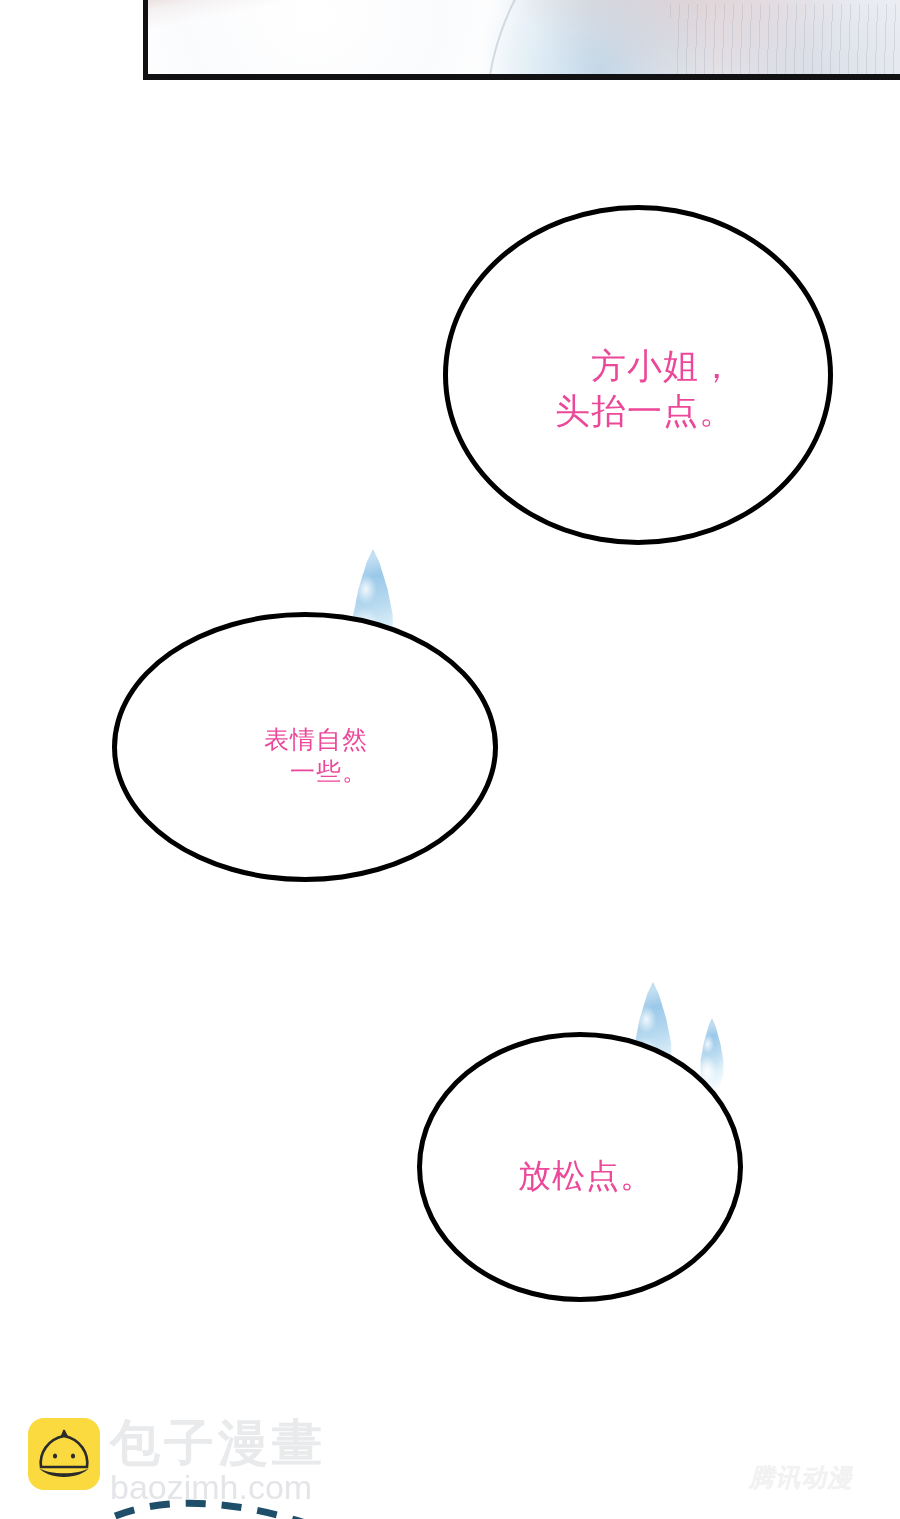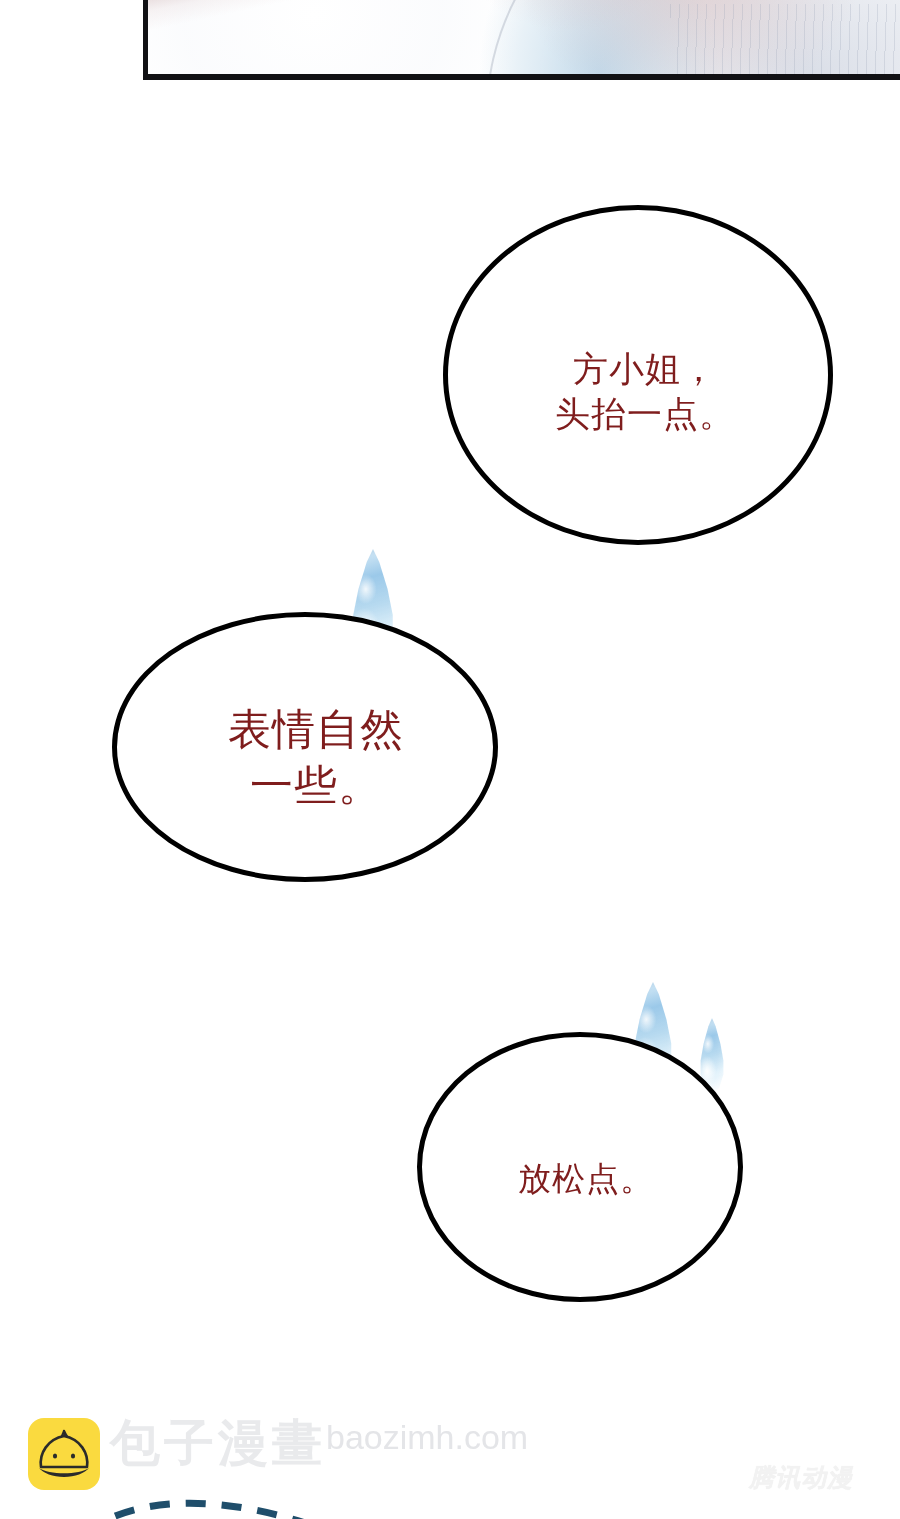--- a/index.html
+++ b/index.html
@@ -80,34 +80,34 @@
     position: absolute;
     box-sizing: border-box;
     background: #ffffff;
     border: 5px solid #000000;
     border-radius: 50% / 50%;
     display: flex;
     align-items: center;
     justify-content: center;
   }
   .bubble-text {
-    color: #7f1d1d;
-    font-family: Liberation Serif, serif;
+    color: #ec4899;
+    font-family: Liberation Mono, monospace;
     font-size: 34px;
     line-height: 1.30;
     letter-spacing: 1px;
     white-space: pre-line;
-    text-align: center;
+    text-align: right;
   }
 
   #bubble-1 { left: 443px;  top: 205px;  width: 390px; height: 340px; }
   #bubble-1 .bubble-text { font-size: 35px; margin-left: 14px; margin-top: 34px; }
 
   #bubble-2 { left: 112px;  top: 612px;  width: 386px; height: 270px; }
-  #bubble-2 .bubble-text { font-size: 43px; margin-left: 22px; margin-top: 22px; }
+  #bubble-2 .bubble-text { font-size: 25px; margin-left: 22px; margin-top: 22px; }
 
   #bubble-3 { left: 417px;  top: 1032px; width: 326px; height: 270px; }
   #bubble-3 .bubble-text { font-size: 33px; margin-left: 12px; margin-top: 24px; }
 
   
   .droplet {
     position: absolute;
     border-radius: 50% 50% 50% 50% / 62% 62% 38% 38%;
     background:
       radial-gradient(ellipse 42% 28% at 34% 70%, rgba(255,255,255,0.95) 0%, rgba(255,255,255,0) 72%),
@@ -151,21 +151,21 @@
     height: 72px;
     border-radius: 16px;
     background: #fada3f;
     display: flex;
     align-items: center;
     justify-content: center;
     flex: 0 0 auto;
   }
   .baozi-wordmark {
     display: flex;
-    flex-direction: row;
+    flex-direction: column;
     line-height: 1;
   }
   .baozi-cn {
     font-size: 50px;
     font-weight: bold;
     color: #e9eaec;
     letter-spacing: 4px;
     font-family: "Liberation Sans", "DejaVu Sans", sans-serif;
   }
   .baozi-url {

